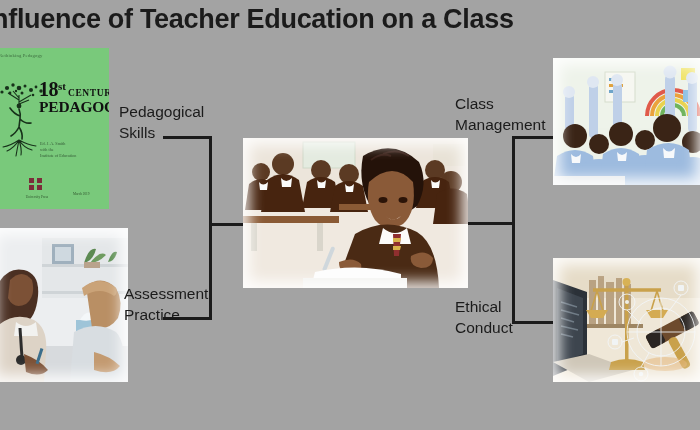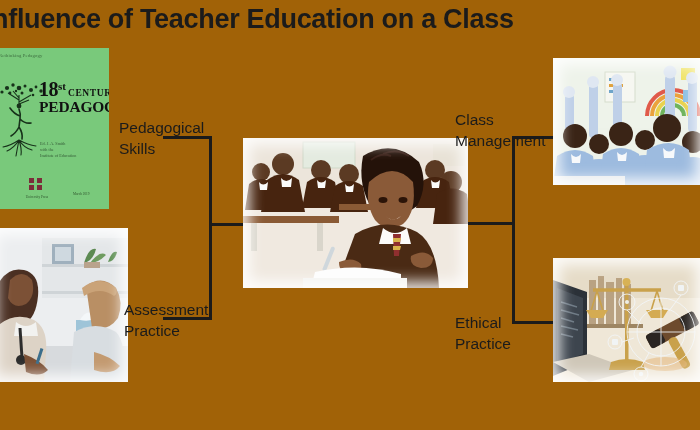--- a/index.html
+++ b/index.html
@@ -4,21 +4,21 @@
 <style>
   html, body {
     margin: 0;
     padding: 0;
     background: #ffffff;
   }
   #slide {
     position: relative;
     width: 700px;
     height: 430px;
-    background: #a16207;
+    background: #a3a3a3;
     overflow: hidden;
     font-family: "Liberation Sans", sans-serif;
   }
 
   
   #slide-title {
     position: absolute;
     left: -8px;
     top: 4px;
     width: 520px;
@@ -30,21 +30,20 @@
   }
 
   
   .node-label {
     position: absolute;
     font-size: 15.5px;
     line-height: 21px;
     color: #1b1b1b;
     white-space: pre-line;
     z-index: 6;
-    margin-top: 16px;
   }
   #label-pedagogical-skills { left: 119px; top: 101px; }
   #label-assessment-practice { left: 124px; top: 283px; }
   #label-class-management   { left: 455px; top: 93px; }
   #label-ethical-conduct    { left: 455px; top: 296px; }
 
   
   .conn {
     position: absolute;
     background: #1b1b1b;
@@ -196,21 +195,21 @@
   <div class="node-label" id="label-pedagogical-skills">Pedagogical
 Skills</div>
 
   <div class="node-label" id="label-class-management">Class
 Management</div>
 
   <div class="node-label" id="label-assessment-practice">Assessment
 Practice</div>
 
   <div class="node-label" id="label-ethical-conduct">Ethical
-Practice</div>
+Conduct</div>
 
   <div class="pic" id="pic-book">
     <div class="book-topnote">Rethinking Pedagogy</div>
 
     <svg class="book-tree" viewBox="0 0 62 100">
       <g fill="#17311a">
 
         <circle cx="18" cy="10" r="2.1"></circle>
           <circle cx="24" cy="7" r="1.7"></circle>
         <circle cx="30" cy="10" r="2.3"></circle>

